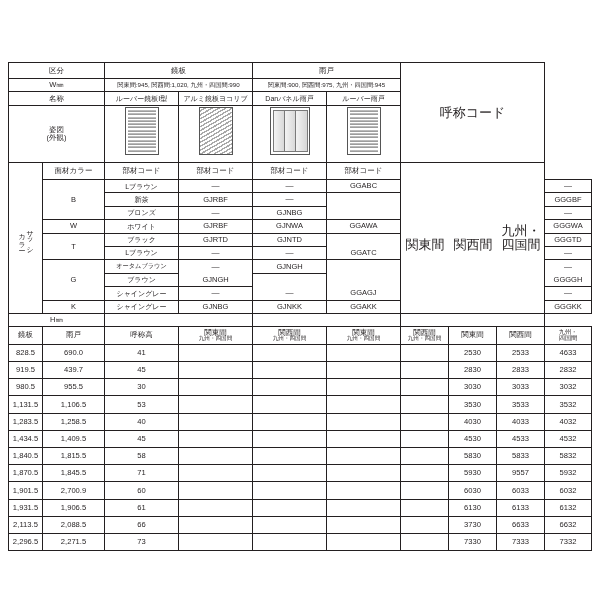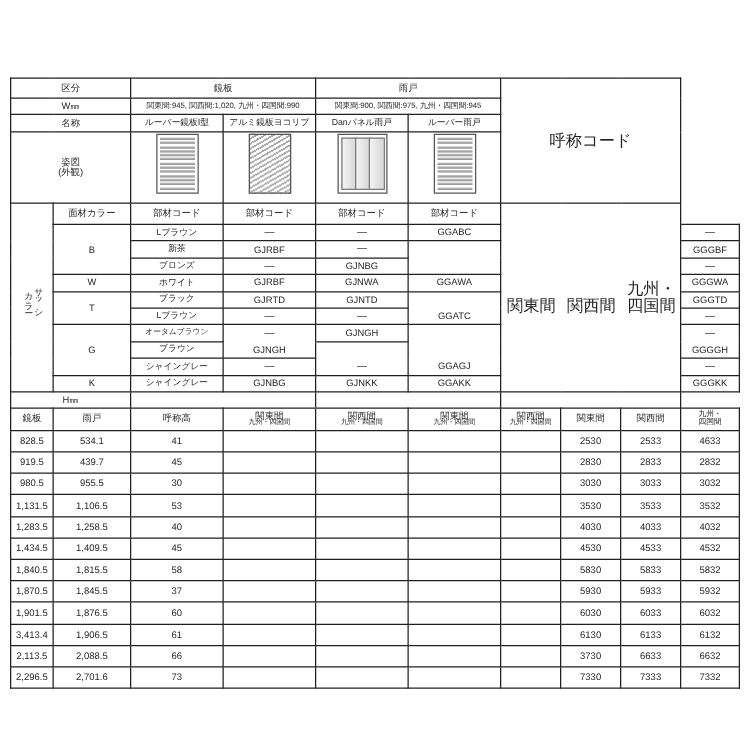--- a/index.html
+++ b/index.html
@@ -334,21 +334,21 @@
         <td>関東間</td>
         <td>関西間</td>
         <td class="tiny">
           <div>九州・</div>
           <div>四国間</div>
         </td>
       </tr>
 
       <tr class="r-data">
         <td class="rgt num">828.5</td>
-        <td class="rgt num">534.1</td>
+        <td class="rgt num">690.0</td>
         <td class="num">41</td>
         <td></td>
         <td></td>
         <td></td>
         <td></td>
         <td class="rgt num">2530</td>
         <td class="rgt num">2533</td>
         <td class="rgt num">4633</td>
       </tr>
       <tr class="r-data">
@@ -419,43 +419,43 @@
         <td></td>
         <td></td>
         <td></td>
         <td class="rgt num">5830</td>
         <td class="rgt num">5833</td>
         <td class="rgt num">5832</td>
       </tr>
       <tr class="r-data">
         <td class="rgt num">1,870.5</td>
         <td class="rgt num">1,845.5</td>
-        <td class="num">37</td>
+        <td class="num">71</td>
         <td></td>
         <td></td>
         <td></td>
         <td></td>
         <td class="rgt num">5930</td>
-        <td class="rgt num">5933</td>
+        <td class="rgt num">9557</td>
         <td class="rgt num">5932</td>
       </tr>
       <tr class="r-data">
         <td class="rgt num">1,901.5</td>
-        <td class="rgt num">1,876.5</td>
+        <td class="rgt num">2,700.9</td>
         <td class="num">60</td>
         <td></td>
         <td></td>
         <td></td>
         <td></td>
         <td class="rgt num">6030</td>
         <td class="rgt num">6033</td>
         <td class="rgt num">6032</td>
       </tr>
       <tr class="r-data">
-        <td class="rgt num">3,413.4</td>
+        <td class="rgt num">1,931.5</td>
         <td class="rgt num">1,906.5</td>
         <td class="num">61</td>
         <td></td>
         <td></td>
         <td></td>
         <td></td>
         <td class="rgt num">6130</td>
         <td class="rgt num">6133</td>
         <td class="rgt num">6132</td>
       </tr>
@@ -466,21 +466,21 @@
         <td></td>
         <td></td>
         <td></td>
         <td></td>
         <td class="rgt num">3730</td>
         <td class="rgt num">6633</td>
         <td class="rgt num">6632</td>
       </tr>
       <tr class="r-data">
         <td class="rgt num">2,296.5</td>
-        <td class="rgt num">2,701.6</td>
+        <td class="rgt num">2,271.5</td>
         <td class="num">73</td>
         <td></td>
         <td></td>
         <td></td>
         <td></td>
         <td class="rgt num">7330</td>
         <td class="rgt num">7333</td>
         <td class="rgt num">7332</td>
       </tr>
     </tbody>

